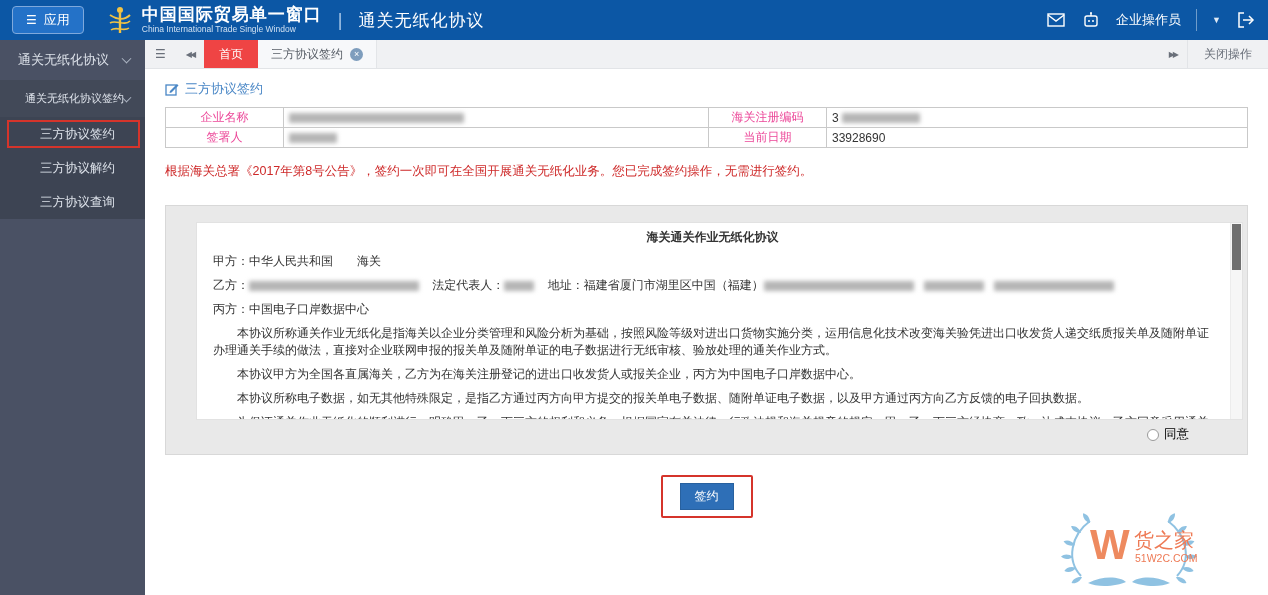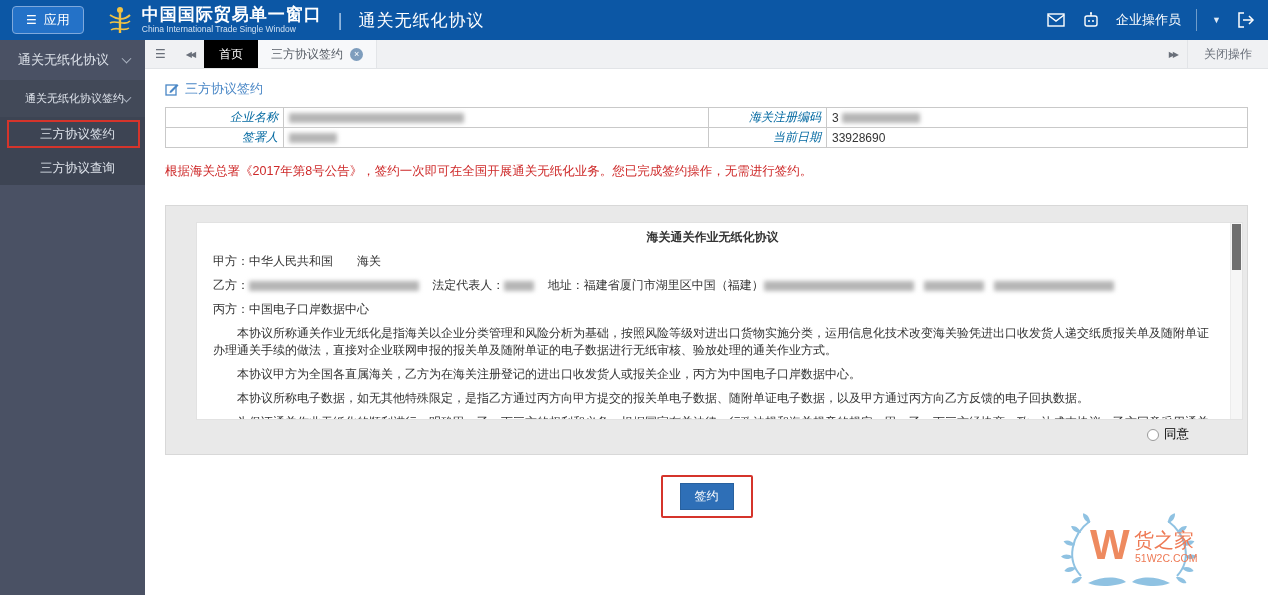--- a/index.html
+++ b/index.html
@@ -31,31 +31,31 @@
   .side-item.l1 { height:40px; padding-left:18px; }
   .side-item.l2 { height:37px; padding-left:25px; background:#424958; font-size:11px; }
   .side-item.l3 { height:34px; padding-left:40px; background:#3d4453; font-size:12.5px; }
   .chev { position:absolute; right:15px; top:50%; width:7px; height:7px; border-right:1.5px solid #aeb6c4; border-bottom:1.5px solid #aeb6c4; transform:translateY(-70%) rotate(45deg); }
   .red-box { position:absolute; left:7px; right:5px; top:3px; bottom:3px; border:2px solid #d5342b; pointer-events:none; }
 
   
   .main { position:absolute; left:145px; top:40px; right:0; bottom:0; background:#fff; }
   .tabbar { height:29px; background:#f0f1f3; border-bottom:1px solid #e2e4e7; display:flex; align-items:stretch; font-size:12px; color:#6a707a; }
   .tab-tool { display:flex; align-items:center; padding:0 10px; cursor:pointer; letter-spacing:-2px; }
-  .tab-home { background:#000000; color:#fff; display:flex; align-items:center; padding:0 15px; cursor:pointer; }
+  .tab-home { background:#ef4444; color:#fff; display:flex; align-items:center; padding:0 15px; cursor:pointer; }
   .tab-cur { background:#f7f8fa; border-right:1px solid #e3e5e8; display:flex; align-items:center; gap:7px; padding:0 13px; color:#5a6069; cursor:pointer; }
   .close-dot { width:13px; height:13px; border-radius:50%; background:#7e9dbd; color:#fff; font-size:9px; line-height:13px; text-align:center; cursor:pointer; }
   .tab-spacer { flex:1; }
   .close-ops { display:flex; align-items:center; padding:0 16px; border-left:1px solid #e2e4e7; cursor:pointer; letter-spacing:0; }
 
   .crumb { margin:11px 0 0 20px; display:flex; align-items:center; gap:6px; color:#4a87c6; font-size:13px; }
 
   .info-table { margin:9px 20px 0 20px; width:calc(100% - 40px); border-collapse:collapse; font-size:12px; color:#333; table-layout:fixed; }
   .info-table td { border:1px solid #c9c9c9; height:19px; padding:1px 5px; overflow:hidden; white-space:nowrap; }
-  td.lbl { text-align:right; color:#0369a1;font-style:italic; }
+  td.lbl { text-align:center; color:#ec4899; }
   .w-lbl { width:118px; } .w-val1 { width:425px; } .w-lbl2 { width:118px; }
 
   .blur { display:inline-block; height:10px; background:#b5b5b5; filter:blur(2px); border-radius:1px; vertical-align:middle; }
 
   .notice { margin:15px 20px 0 20px; color:#ce2929; font-size:12.5px; }
 
   .panel { position:relative; margin:25px 20px 0 20px; height:250px; background:#e9e9e9; border:1px solid #d8d8d8; }
   .doc { position:absolute; left:30px; right:4px; top:16px; height:198px; background:#fff; border:1px solid #e2e2e2; padding:6px 30px 0 16px; font-size:12px; color:#333; overflow:hidden; }
   .doc p { line-height:17px; margin:0 0 7px 0; }
   .doc-title { text-align:center; font-weight:bold; }
@@ -130,20 +130,23 @@
       <span>通关无纸化协议</span>
       <span class="chev"></span>
     </div>
     <div class="side-item l2">
       <span>通关无纸化协议签约</span>
       <span class="chev"></span>
     </div>
     <div class="side-item l3">
       <span>三方协议签约</span>
       <span class="red-box"></span>
+    </div>
+    <div class="side-item l3">
+      <span>三方协议解约</span>
     </div>
     <div class="side-item l3">
       <span>三方协议查询</span>
     </div>
   </div>
 
   <div class="main">
 
     <div class="tabbar">
       <div class="tab-tool" style="letter-spacing:0;">☰</div>

